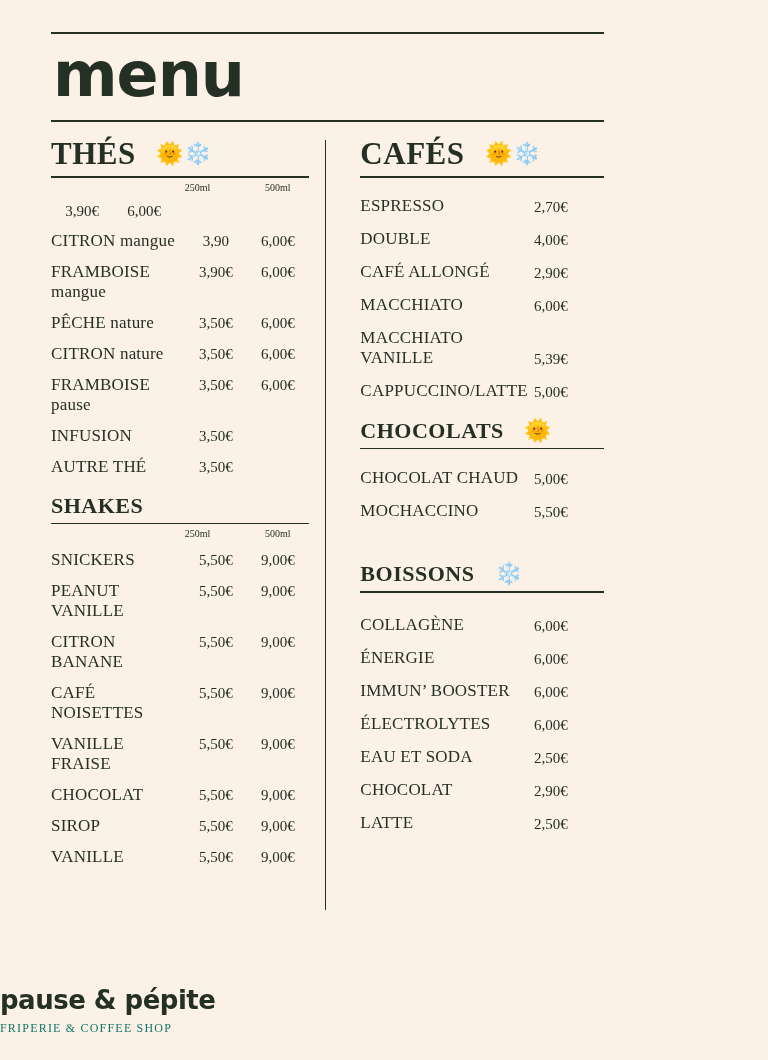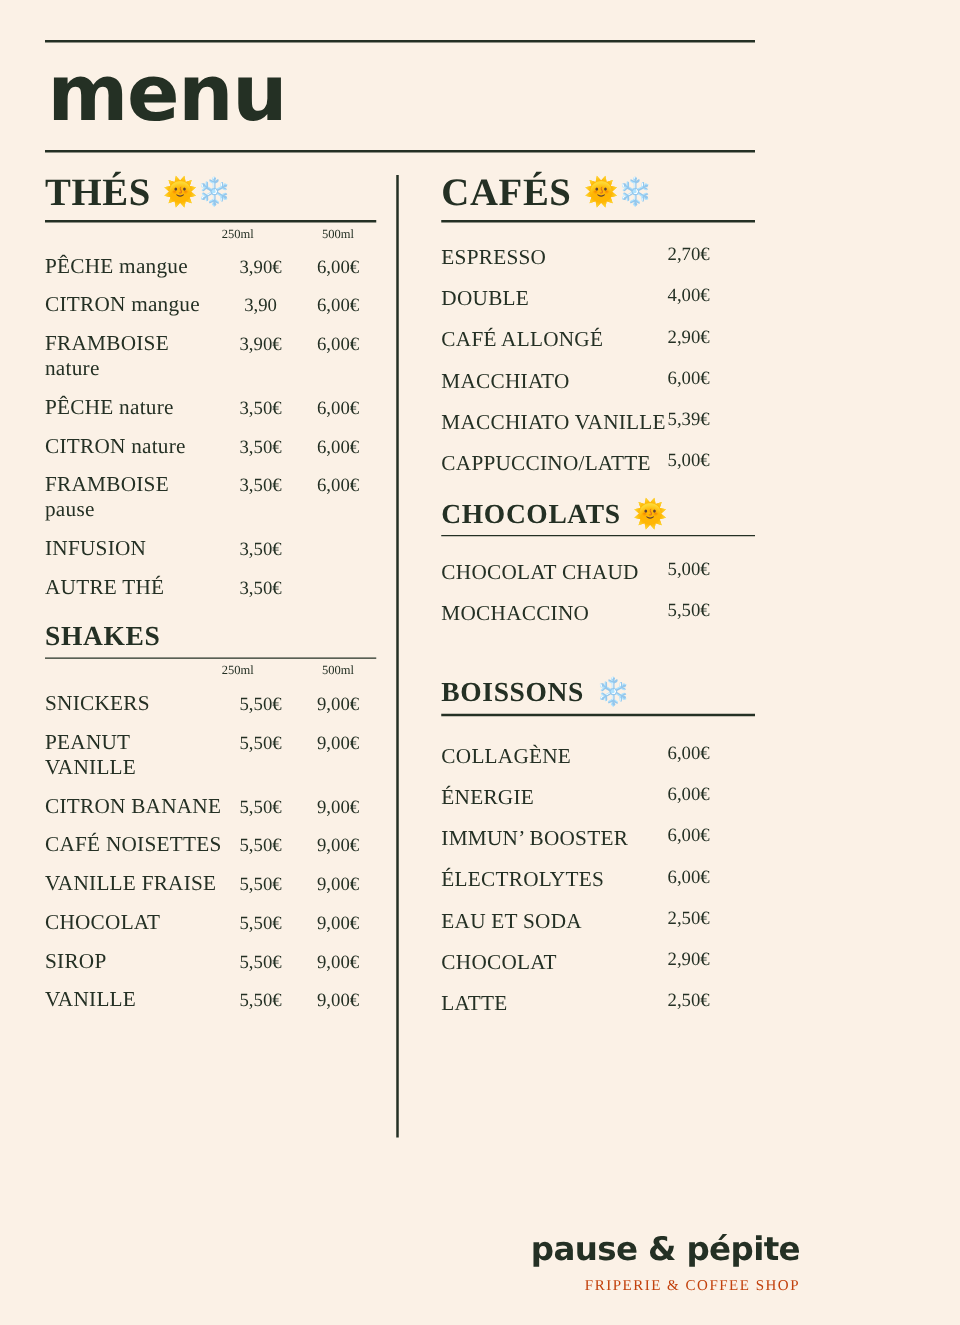--- a/index.html
+++ b/index.html
@@ -12,21 +12,21 @@
     background: #FBF1E6;
     font-family: "Liberation Serif", serif;
     color: #243024;
     overflow: hidden;
   }
   .page {
     position: relative;
     width: 640px;
     height: 1060px;
     box-sizing: border-box;
-    padding: 30px 36px 20px 36px;
+    padding: 30px 36px 20px 51px;
   }
   .top-rule {
     height: 2px;
     background: #243024;
     width: 100%;
     margin-top: 2px;
   }
   .menu-title {
     font-family: "DejaVu Sans", sans-serif;
     font-size: 62px;
@@ -60,21 +60,21 @@
     min-height: 770px;
   }
   .col-right {
     width: 344px;
     padding-left: 34px;
     box-sizing: border-box;
   }
   .sec-head {
     display: flex;
     align-items: center;
-    gap: 10px;
+    gap: 21px;
     margin-bottom: 2px;
   }
   .sec-title {
     font-family: "Liberation Serif", serif;
     font-weight: bold;
     font-size: 31px;
     letter-spacing: 0.5px;
     color: #243024;
   }
   .sec-title.big {
@@ -111,52 +111,52 @@
     flex: 1;
     letter-spacing: 0.2px;
   }
   .price {
     width: 62px;
     text-align: center;
     font-size: 15px;
   }
   .right-row {
     display: flex;
-    align-items: flex-start;
+    align-items: flex-end;
     font-size: 17px;
     padding: 6.5px 0;
   }
   .right-row .item-name { flex: 1; }
   .right-row .price {
     width: 70px;
     text-align: left;
     font-size: 15px;
   }
   .spacer-sm { height: 10px; }
   .spacer-lg { height: 34px; }
   .footer {
     position: absolute;
     left: 0;
     right: 0;
     bottom: 24px;
-    text-align: right;
+    text-align: left;
   }
   .brand {
     font-family: "DejaVu Sans", sans-serif;
     font-size: 26px;
     font-weight: 700;
     letter-spacing: -0.5px;
     color: #243024;
   }
   .brand-sub {
     font-family: "Liberation Serif", serif;
     font-size: 12px;
     letter-spacing: 1.2px;
     margin-top: 6px;
-    color: #c2410c;
+    color: #0f766e;
   }
 </style>
 </head>
 <body>
 
 <div class="page">
 
   <div class="top-rule"></div>
 
   <div class="menu-title">menu</div>
@@ -172,31 +172,30 @@
           <span class="sec-title">THÉS</span>
           <span class="sec-emoji">🌞❄️</span>
         </div>
         <div class="sec-rule"></div>
         <div class="col-headers">
           <span class="c1">250ml</span>
           <span class="c2">500ml</span>
         </div>
 
         <div class="item-row">
-          <span class="item-name">PÊCHE mangue</span>
           <span class="price">3,90€</span>
           <span class="price">6,00€</span>
         </div>
         <div class="item-row">
           <span class="item-name">CITRON mangue</span>
           <span class="price">3,90</span>
           <span class="price">6,00€</span>
         </div>
         <div class="item-row">
-          <span class="item-name">FRAMBOISE nature</span>
+          <span class="item-name">FRAMBOISE mangue</span>
           <span class="price">3,90€</span>
           <span class="price">6,00€</span>
         </div>
         <div class="item-row">
           <span class="item-name">PÊCHE nature</span>
           <span class="price">3,50€</span>
           <span class="price">6,00€</span>
         </div>
         <div class="item-row">
           <span class="item-name">CITRON nature</span>

